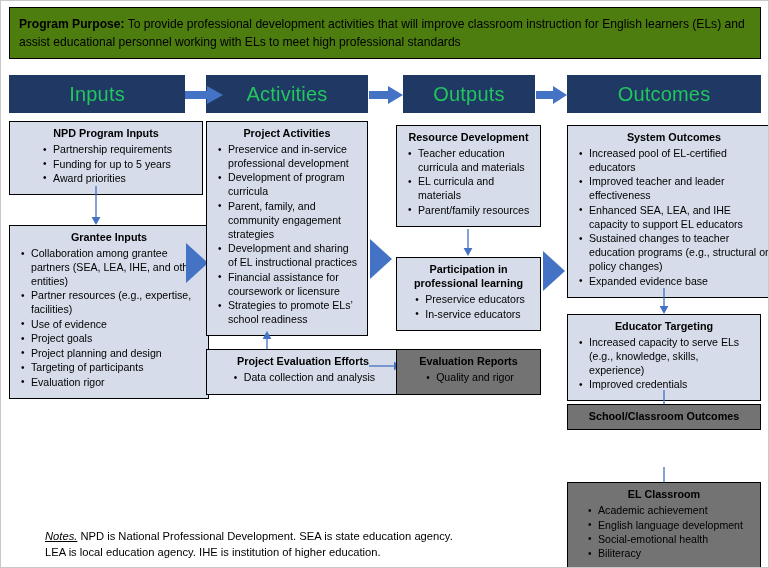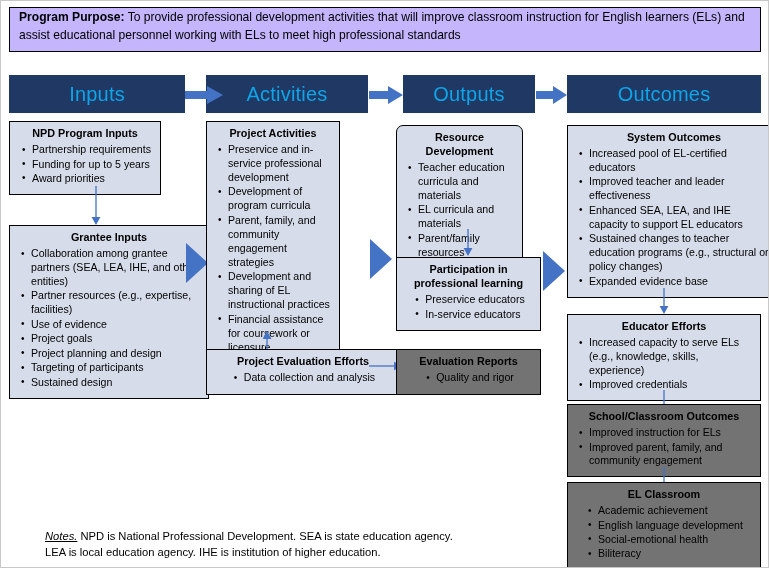--- a/index.html
+++ b/index.html
@@ -22,32 +22,32 @@
   }
 
   
   .purpose-box {
     position: absolute;
     left: 8px;
     top: 6px;
     width: 752px;
     box-sizing: border-box;
     border: 1px solid #000000;
-    background: #c4b5fd;
-    padding: 1px 8px 7px 9px;
+    background: #4d7c0f;
+    padding: 8px 8px 7px 9px;
     font-size: 12.1px;
     line-height: 1.45;
   }
   .purpose-box b { font-weight: bold; }
 
   
   .col-header {
     position: absolute;
     background: #1F3864;
-    color: #0ea5e9;
+    color: #22c55e;
     display: flex;
     align-items: center;
     justify-content: center;
     font-size: 20px;
     letter-spacing: 0.2px;
     height: 38px;
     top: 74px;
   }
 
   
@@ -155,21 +155,21 @@
     <svg width="34" height="18" viewBox="0 0 34 18">
         <polygon points="0,5 19,5 19,0 34,9 19,18 19,13 0,13" fill="#4472C4"></polygon>
       </svg>
   </div>
   <div class="hdr-arrow" style="left:535px;">
     <svg width="31" height="18" viewBox="0 0 31 18">
         <polygon points="0,5 17,5 17,0 31,9 17,18 17,13 0,13" fill="#4472C4"></polygon>
       </svg>
   </div>
 
-  <div class="node" style="left:8px; top:120px; width:152px;">
+  <div class="node" style="left:8px; top:120px; width:194px;">
     <div class="title">NPD Program Inputs</div>
     <ul class="center-list">
       <li>Partnership requirements</li>
       <li>Funding for up to 5 years</li>
       <li>Award priorities</li>
     </ul>
   </div>
 
   <div class="conn" style="left:88px; top:185px;">
     <svg width="14" height="40" viewBox="0 0 14 40">
@@ -180,31 +180,31 @@
 
   <div class="node" style="left:8px; top:224px; width:200px;">
     <div class="title">Grantee Inputs</div>
     <ul>
       <li>Collaboration among grantee partners (SEA, LEA, IHE, and other entities)</li>
       <li>Partner resources (e.g., expertise, facilities)</li>
       <li>Use of evidence</li>
       <li>Project goals</li>
       <li>Project planning and design</li>
       <li>Targeting of participants</li>
-      <li>Sustained design</li>
+      <li>Evaluation rigor</li>
     </ul>
   </div>
 
   <div class="tri" style="left:185px; top:242px;">
     <svg width="22" height="40" viewBox="0 0 22 40">
         <polygon points="0,0 22,20 0,40" fill="#4472C4"></polygon>
       </svg>
   </div>
 
-  <div class="node" style="left:205px; top:120px; width:134px;">
+  <div class="node" style="left:205px; top:120px; width:162px;">
     <div class="title">Project Activities</div>
     <ul>
       <li>Preservice and in-service professional development</li>
       <li>Development of program curricula</li>
       <li>Parent, family, and community engagement strategies</li>
       <li>Development and sharing of EL instructional practices</li>
       <li>Financial assistance for coursework or licensure</li>
       <li>Strategies to promote ELs’ school readiness</li>
     </ul>
   </div>
@@ -229,21 +229,21 @@
       </svg>
   </div>
 
   <div class="conn" style="left:368px; top:358px;">
     <svg width="34" height="14" viewBox="0 0 34 14">
         <line x1="0" y1="7" x2="26" y2="7" stroke="#4472C4" stroke-width="1.3"></line>
         <polygon points="33,7 25,2.8 25,11.2" fill="#4472C4"></polygon>
       </svg>
   </div>
 
-  <div class="node" style="left:395px; top:124px; width:127px;border-radius:7px;">
+  <div class="node" style="left:395px; top:124px; width:145px;">
     <div class="title">Resource Development</div>
     <ul>
       <li>Teacher education curricula and materials</li>
       <li>EL curricula and materials</li>
       <li>Parent/family resources</li>
     </ul>
   </div>
 
   <div class="conn" style="left:460px; top:228px;">
     <svg width="14" height="28" viewBox="0 0 14 28">
@@ -285,40 +285,36 @@
   </div>
 
   <div class="conn" style="left:656px; top:287px;">
     <svg width="14" height="27" viewBox="0 0 14 27">
         <line x1="7" y1="0" x2="7" y2="20" stroke="#4472C4" stroke-width="1.3"></line>
         <polygon points="7,26 2.6,18 11.4,18" fill="#4472C4"></polygon>
       </svg>
   </div>
 
   <div class="node" style="left:566px; top:313px; width:194px;">
-    <div class="title">Educator Efforts</div>
+    <div class="title">Educator Targeting</div>
     <ul>
       <li>Increased capacity to serve ELs (e.g., knowledge, skills, experience)</li>
       <li>Improved credentials</li>
     </ul>
   </div>
 
   <div class="conn" style="left:656px; top:389px;">
     <svg width="14" height="24" viewBox="0 0 14 24">
         <line x1="7" y1="0" x2="7" y2="17" stroke="#4472C4" stroke-width="1.3"></line>
         <polygon points="7,23 2.6,15 11.4,15" fill="#4472C4"></polygon>
       </svg>
   </div>
 
   <div class="node white" style="left:566px; top:403px; width:194px;">
     <div class="title">School/Classroom Outcomes</div>
-    <ul>
-      <li>Improved instruction for ELs</li>
-      <li>Improved parent, family, and community engagement</li>
-    </ul>
   </div>
 
   <div class="conn" style="left:656px; top:466px;">
     <svg width="14" height="24" viewBox="0 0 14 24">
         <line x1="7" y1="0" x2="7" y2="17" stroke="#4472C4" stroke-width="1.3"></line>
         <polygon points="7,23 2.6,15 11.4,15" fill="#4472C4"></polygon>
       </svg>
   </div>
 
   <div class="node white" style="left:566px; top:481px; width:194px;">

